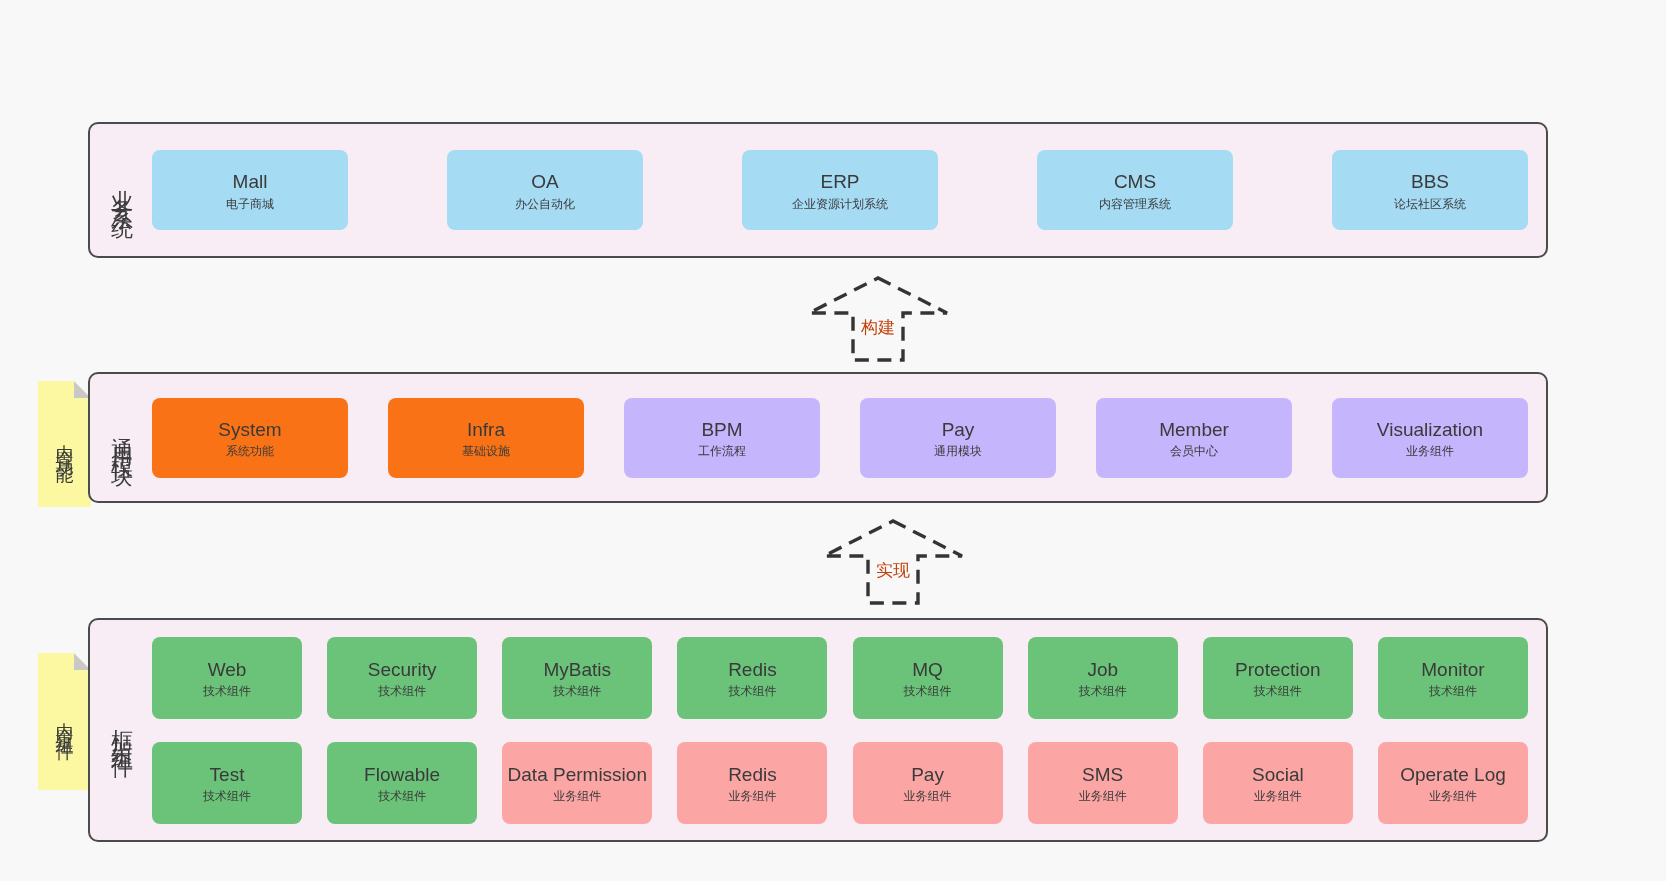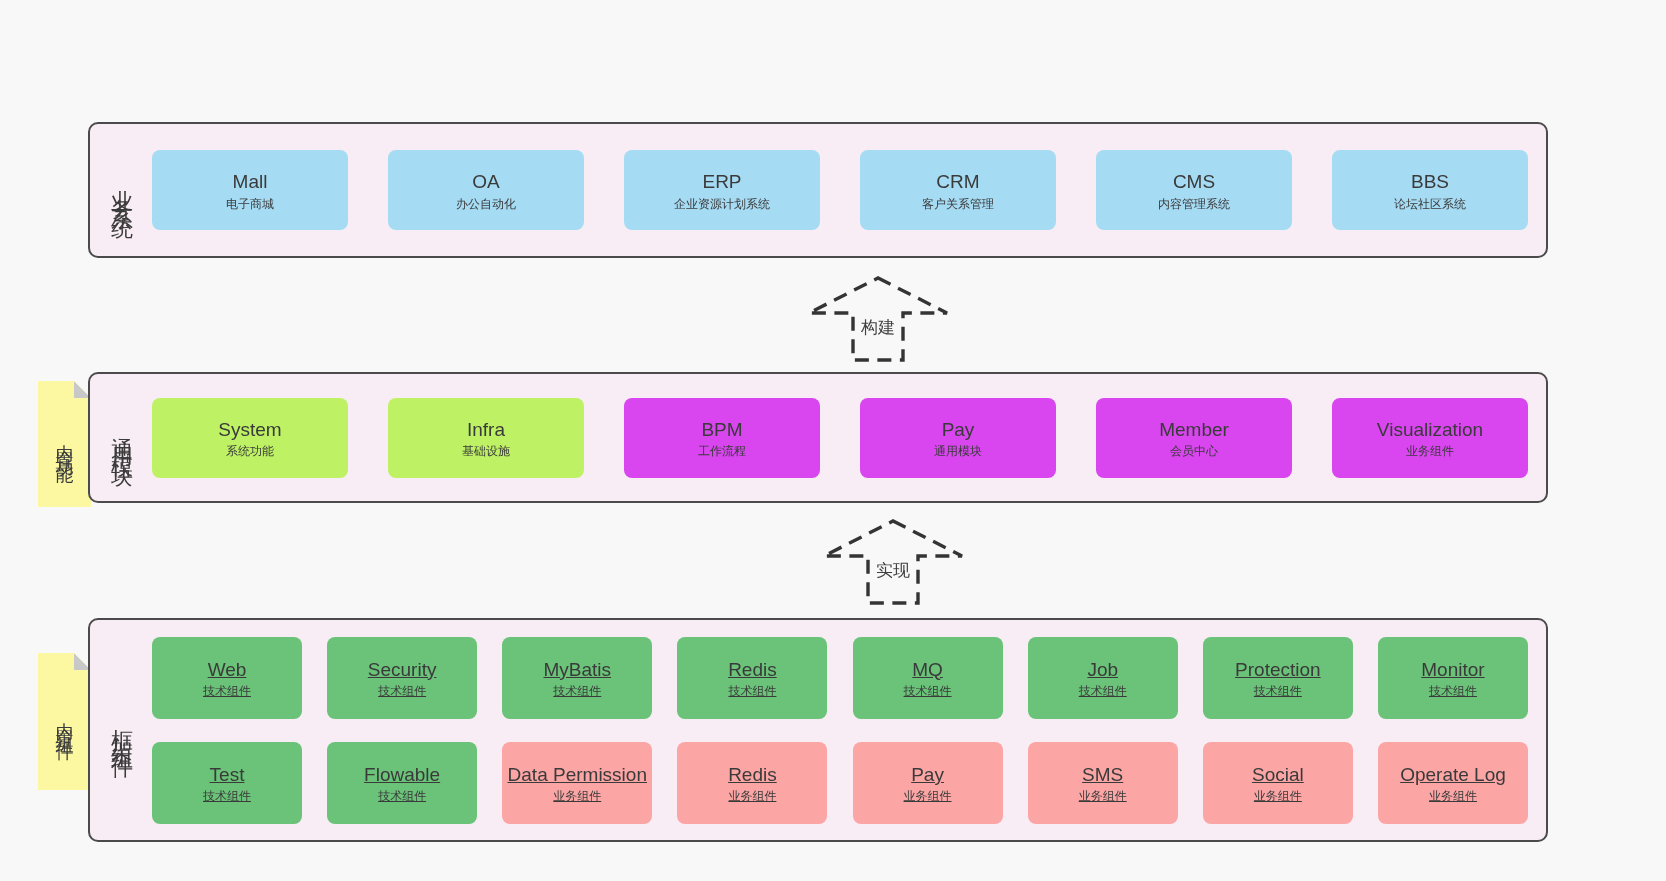--- a/index.html
+++ b/index.html
@@ -12,39 +12,39 @@
     position:absolute; left:88px; width:1460px; box-sizing:border-box;
     background:#f8edf5; border:2.5px solid #4b4b4b; border-radius:10px;
     display:flex; align-items:center; z-index:1;
   }
   .vlabel {
     position:absolute; left:17px; top:50%; transform:translateY(-50%);
     writing-mode:vertical-rl; text-orientation:upright;
     font-size:22px; letter-spacing:9px; color:#3a3a3a;
   }
   .boxrow { display:flex; justify-content:space-between; margin-left:62px; width:1376px; }
-  .rows { margin-left:62px; width:1376px; display:flex; flex-direction:column; gap:23px;text-decoration:underline; }
+  .rows { margin-left:62px; width:1376px; display:flex; flex-direction:column; gap:23px; }
   .rows .boxrow { margin-left:0; width:100%; }
   .box {
     border-radius:8px; box-sizing:border-box; text-align:center;
     display:flex; flex-direction:column; align-items:center; justify-content:center;
   }
   .b6 { width:196px; height:80px; }
   .b8 { width:150px; height:82px; }
   .bt { font-size:19px; line-height:1.45; }
   .bs { font-size:12px; line-height:1.35; }
   .blue { background:#a6dbf4; }
-  .red  { background:#bef264; }
-  .pink { background:#d946ef; }
+  .red  { background:#f97316; }
+  .pink { background:#c4b5fd; }
   .gd   { background:#6ac378; }
   .gl   { background:#fca5a5; }
   .arrow { position:absolute; width:142px; height:86px; z-index:2; }
   .alabel {
     position:absolute; left:50%; top:40px; transform:translateX(-50%);
-    background:#f8f8f8; padding:0 3px; font-size:17px; white-space:nowrap; color:#404040;
+    background:#f8f8f8; padding:0 3px; font-size:17px; white-space:nowrap; color:#c2410c;
   }
   .sticky {
     position:absolute; left:38px; width:53px; background:#fbf8a1; z-index:0;
     clip-path:polygon(0 0, calc(100% - 17px) 0, 100% 17px, 100% 100%, 0 100%);
   }
   .fold {
     position:absolute; top:0; right:0; width:17px; height:17px; background:#c8c8c8;
     clip-path:polygon(0 0, 100% 100%, 0 100%);
   }
   .stext {
@@ -74,24 +74,20 @@
         <div class="bt">Mall</div>
         <div class="bs">电子商城</div>
       </div>
       <div class="box b6 blue">
         <div class="bt">OA</div>
         <div class="bs">办公自动化</div>
       </div>
       <div class="box b6 blue">
         <div class="bt">ERP</div>
         <div class="bs">企业资源计划系统</div>
-      </div>
-      <div class="box b6 blue">
-        <div class="bt">CRM</div>
-        <div class="bs">客户关系管理</div>
       </div>
       <div class="box b6 blue">
         <div class="bt">CMS</div>
         <div class="bs">内容管理系统</div>
       </div>
       <div class="box b6 blue">
         <div class="bt">BBS</div>
         <div class="bs">论坛社区系统</div>
       </div>
     </div>

